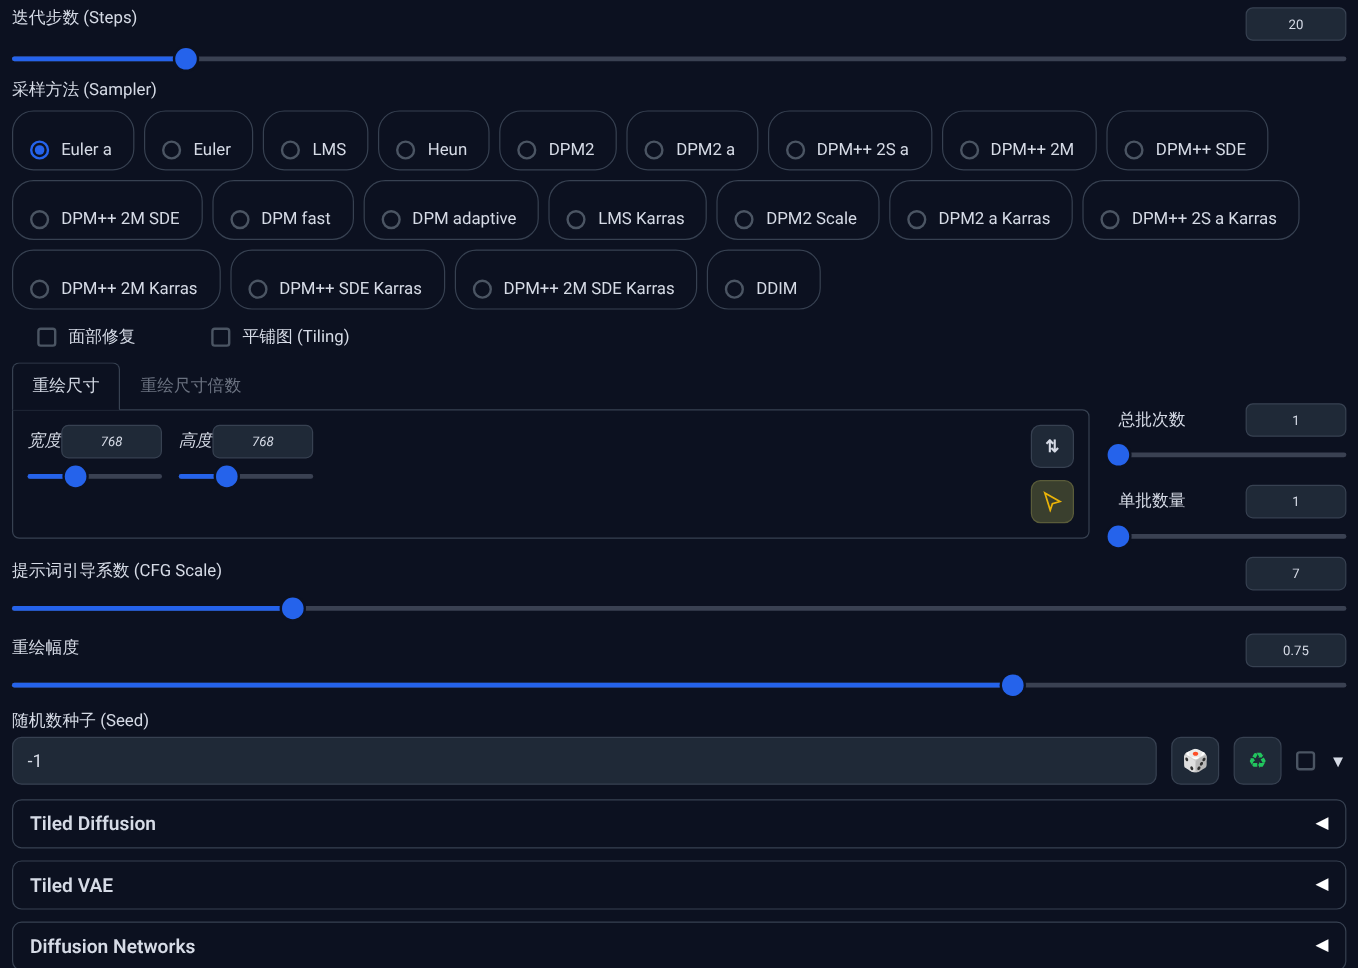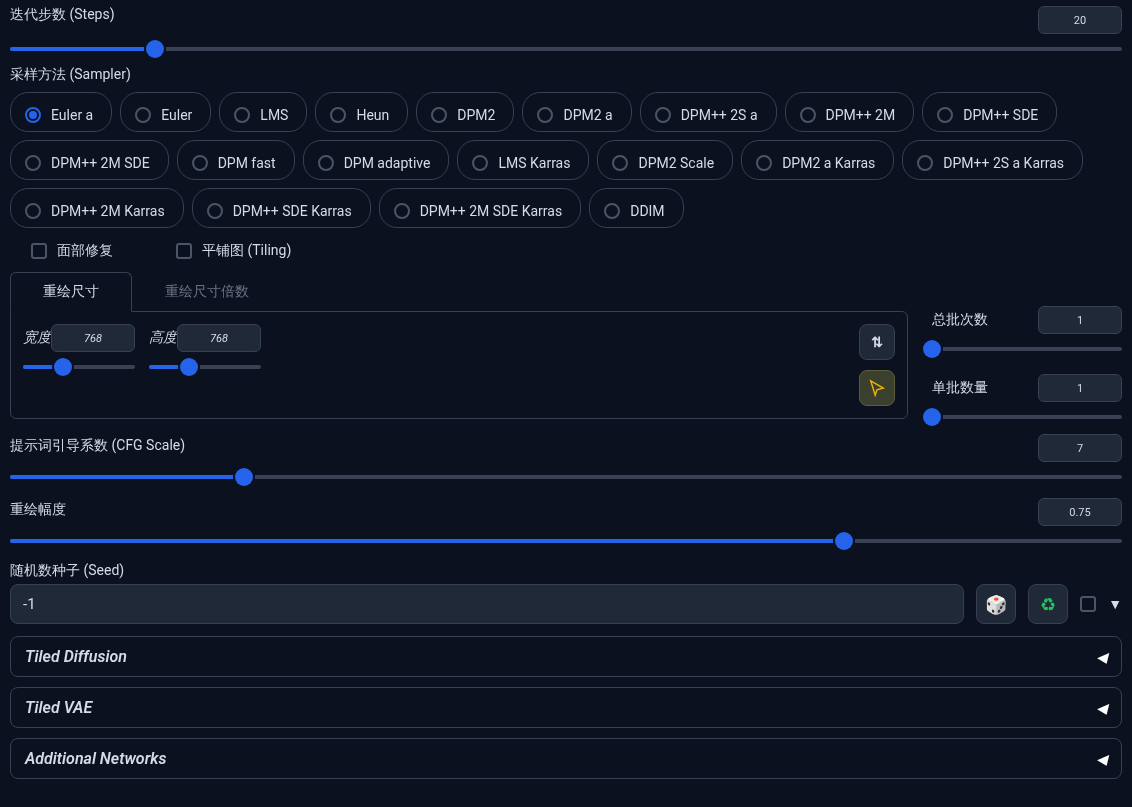--- a/index.html
+++ b/index.html
@@ -13,33 +13,33 @@
     width:84px; height:28px; display:flex; align-items:center; justify-content:center;
     color:#d6dbe6; font-size:11px;
   }
   .slider-wrap { position:relative; height:22px; display:flex; align-items:center; margin-top:4px;}
   .track { position:relative; height:4px; background:#3a4152; border-radius:2px; width:100%; }
   .fill { position:absolute; left:0; top:0; height:4px; background:#2563eb; border-radius:2px; }
   .thumb { position:absolute; top:50%; width:18px; height:18px; background:#2563eb; border-radius:50%; transform:translate(-50%,-50%); box-shadow:0 0 0 2px #0c1120; }
   .radio-group { display:flex; flex-wrap:wrap; gap:8px; margin-top:8px;}
   .radio-pill {
     display:flex; align-items:center; gap:10px;
-    padding:14px 18px 8px 14px; border:1px solid #374151; border-radius:18px;
+    padding:24px 18px 8px 14px; border:1px solid #374151; border-radius:18px;
     background:transparent; color:#d6dbe6; cursor:pointer; font-size:14px;
   }
   .radio-dot {
     width:16px; height:16px; border:2px solid #4b5563; border-radius:50%;
     display:flex; align-items:center; justify-content:center;
   }
   .radio-pill.selected .radio-dot { border-color:#2563eb; }
   .radio-pill.selected .radio-dot::after { content:""; width:8px; height:8px; background:#2563eb; border-radius:50%; }
   .chk { display:flex; align-items:center; gap:10px; margin-right:30px;padding-left:21px;}
   .chkbox { width:16px; height:16px; border:2px solid #4b5563; border-radius:3px; }
   .tabs { display:flex; gap:0; margin-top:6px;}
-  .tab { padding:10px 32px; border:1px solid transparent; border-radius:6px 6px 0 0; color:#6b7280; cursor:pointer;}
+  .tab { padding:10px 16px; border:1px solid transparent; border-radius:6px 6px 0 0; color:#6b7280; cursor:pointer;}
   .tab.active { border:1px solid #374151; border-bottom-color:#0c1120; color:#d6dbe6; background:#0c1120;}
   .tabpanel { border:1px solid #374151; border-radius:0 6px 6px 6px; padding:12px; margin-top:-1px;}
   .panel-flex { display:flex; gap:14px; align-items:stretch;}
   .dims { flex:1; display:flex; flex-direction:row; gap:14px;font-style:italic;}
   .side-btns { display:flex; flex-direction:column; gap:10px; justify-content:center;}
   .icon-btn {
     width:36px; height:36px; border:1px solid #374151; border-radius:8px;
     display:flex; align-items:center; justify-content:center; background:#1f2937; cursor:pointer;
   }
   .icon-btn.active { background:#3a3f2e; border-color:#5a5c3a;}
@@ -48,21 +48,21 @@
   .seed-input {
     flex:1; background:#1f2937; border:1px solid #374151; border-radius:8px;
     height:40px; padding:0 12px; color:#d6dbe6; font-size:15px;
   }
   .icon-btn2 {
     width:40px; height:40px; border:1px solid #374151; border-radius:8px;
     display:flex; align-items:center; justify-content:center; background:#1f2937; cursor:pointer; font-size:18px;
   }
   .accordion {
     border:1px solid #374151; border-radius:8px; padding:10px 14px;
-    display:flex; justify-content:space-between; align-items:center; margin-top:10px; cursor:pointer;font-style:italic;
+    display:flex; justify-content:space-between; align-items:flex-start; margin-top:10px; cursor:pointer;
   }
   .acc-title { font-size:16px; font-weight:600; }
   .tri { color:#fff; font-size:14px;}
   .hidden-top .label { margin-top:-6px; }
 </style>
 </head>
 <body>
 
 <div class="section hidden-top">
   <div class="slider-head">
@@ -310,16 +310,16 @@
 <div id="accordions" style="margin-top:12px;">
     <div class="accordion">
       <span class="acc-title">Tiled Diffusion</span>
       <span class="tri">◀</span>
     </div>
     <div class="accordion">
       <span class="acc-title">Tiled VAE</span>
       <span class="tri">◀</span>
     </div>
     <div class="accordion">
-      <span class="acc-title">Additional Networks</span>
+      <span class="acc-title">Diffusion Networks</span>
       <span class="tri">◀</span>
     </div>
   </div>
 
 </body></html>

